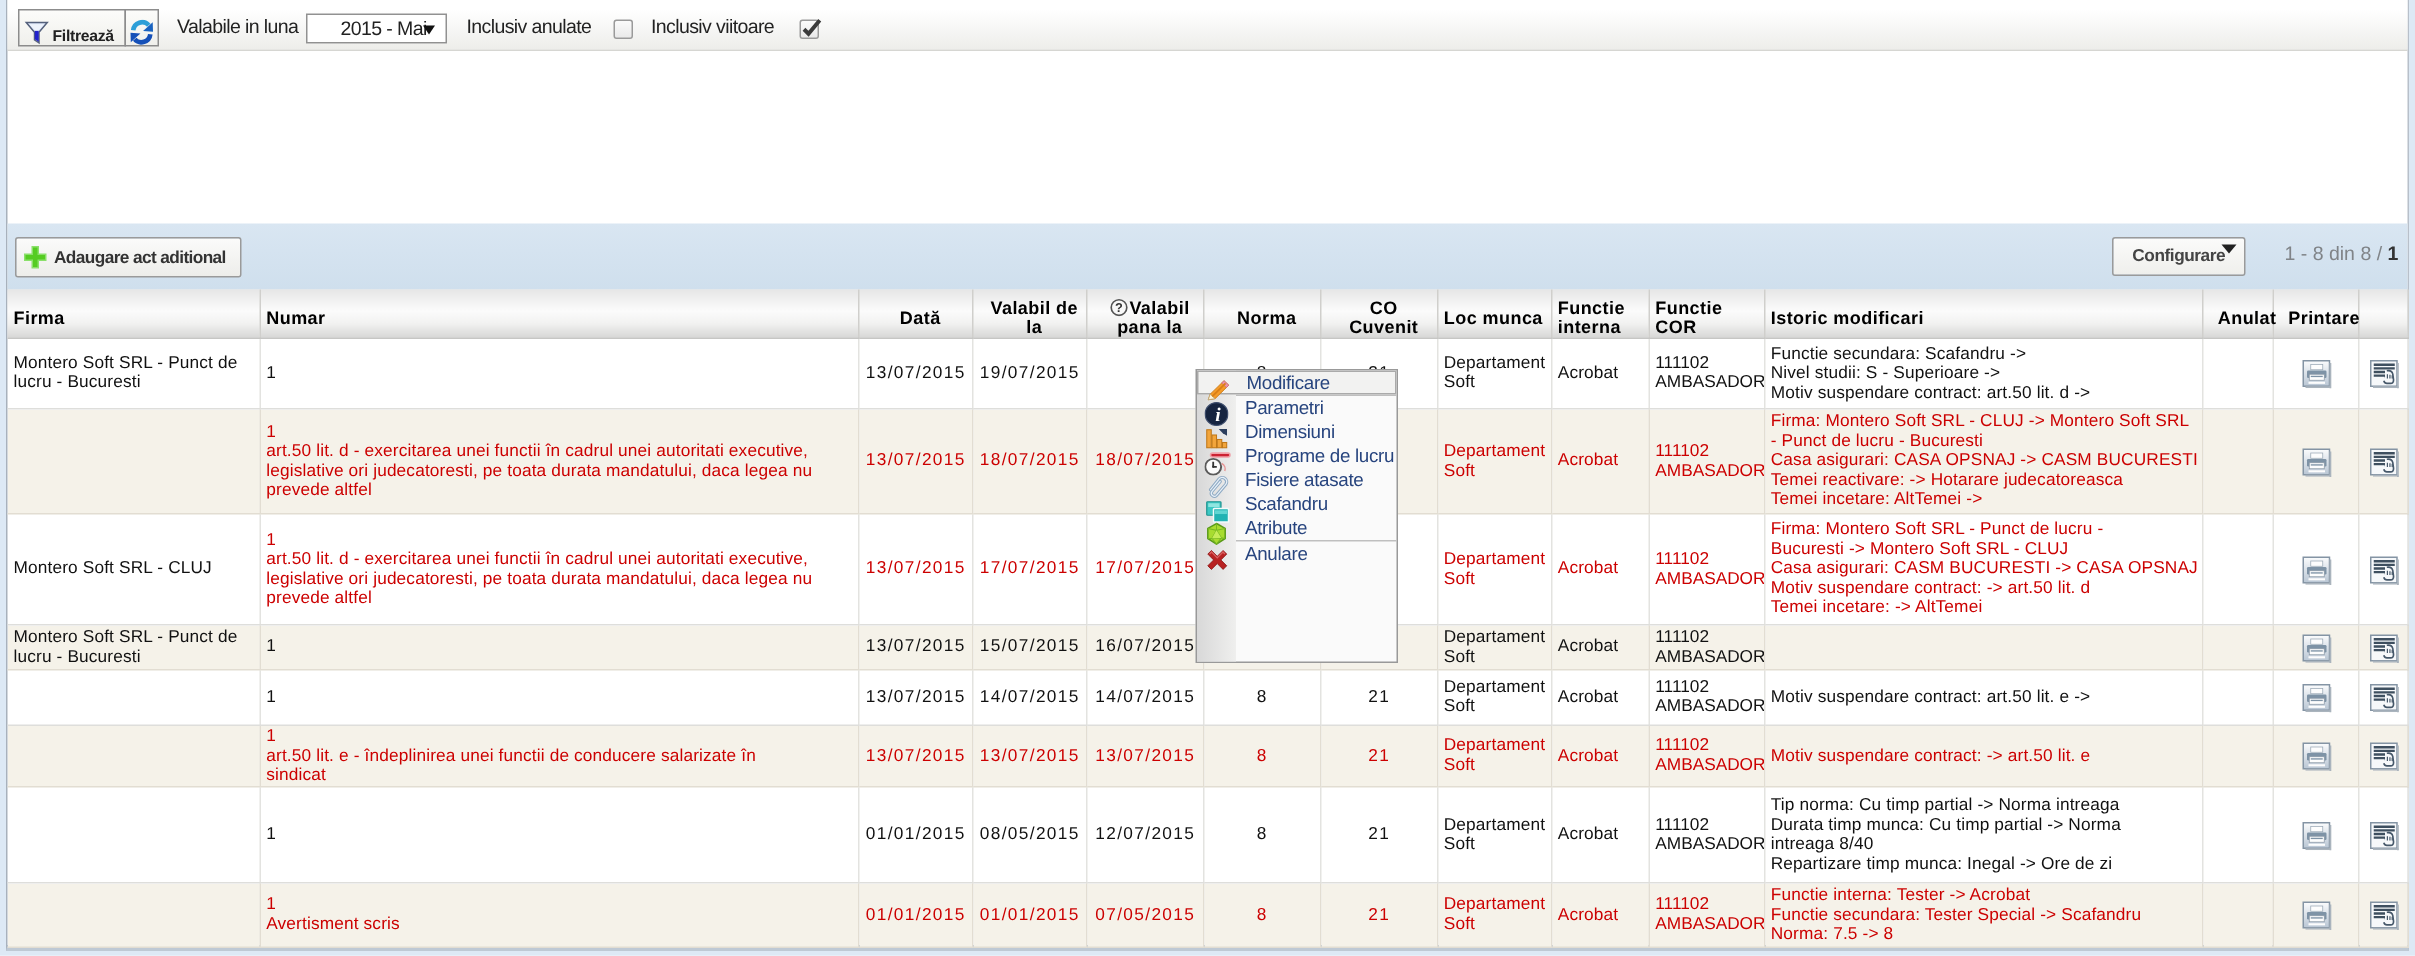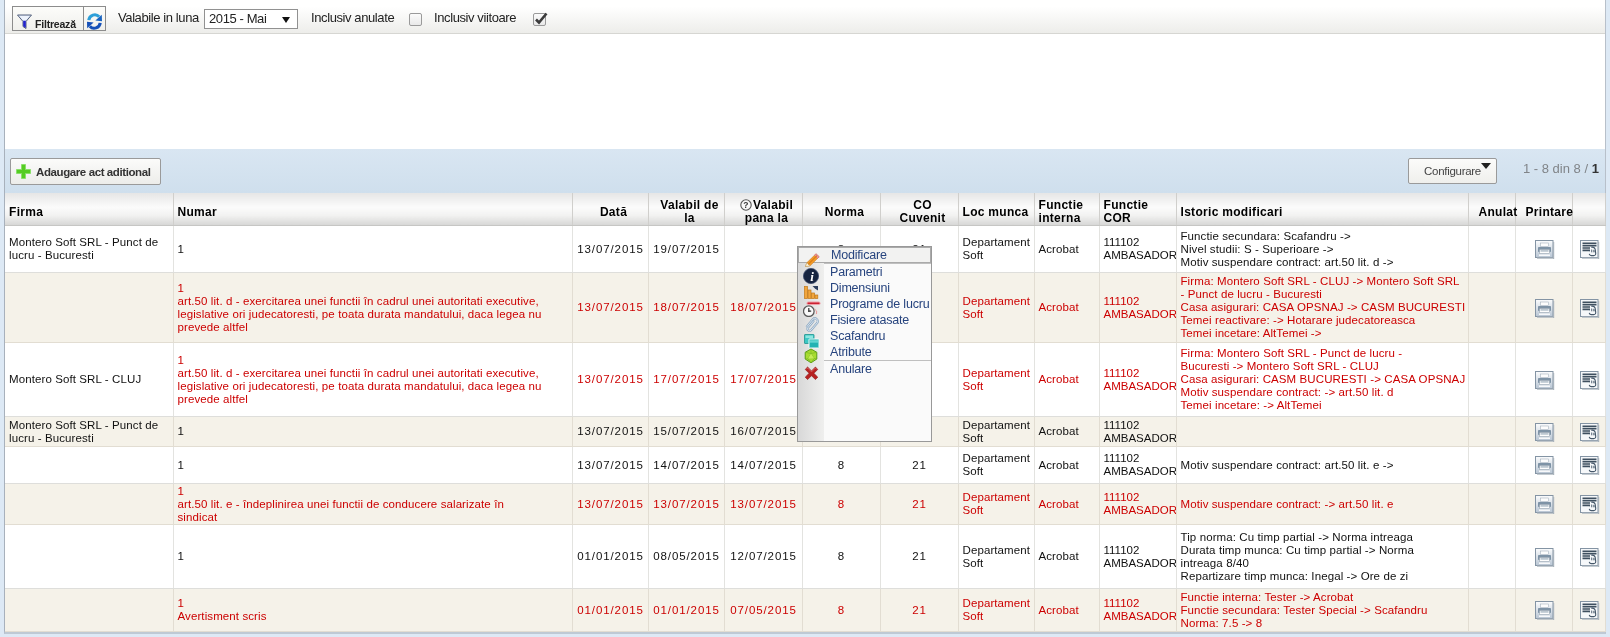--- a/index.html
+++ b/index.html
@@ -13,41 +13,41 @@
   background:linear-gradient(#ffffff 20%, #ededea 100%);
   border-bottom:1px solid #d6d6d2; }
 .btn2 { position:absolute; top:6px; height:25px; border:1px solid #8c8c8c;
   background:linear-gradient(#fcfcfa,#f0f0ec); display:flex; align-items:flex-end; }
 #bfil { left:7px; width:72px; }
 #bref { left:78px; width:23px; justify-content:center; }
 #bfil span { font-size:10.5px; font-weight:bold; color:#222; margin-left:2px; letter-spacing:-0.2px;}
 .tlbl { position:absolute; top:10px; font-size:13px; color:#222; letter-spacing:-0.4px;}
 #sel { position:absolute; left:199px; top:9px; width:94px; height:20px;
   border:1px solid #919191; background:#fff; font-size:13px; color:#222;
-  line-height:18px; padding-left:4px; letter-spacing:-0.4px;}
+  line-height:18px; padding-left:22px; letter-spacing:-0.4px;}
 #sel .ar { position:absolute; right:7px; top:7px; width:0; height:0;
   border-left:4px solid transparent; border-right:4px solid transparent;
   border-top:6px solid #111; }
 .cb { position:absolute; top:13px; width:13px; height:13px; border:1px solid #9a9a9a;
   border-radius:2px; background:linear-gradient(#fbfbfb,#e9e9e9); }
 
 #info { position:absolute; left:0; top:34px; width:100%; height:115px; background:#f5f2e9; }
 #info .r { position:absolute; left:10px; font-size:12px; color:#111; letter-spacing:-0.2px;}
 #info .v { position:absolute; left:49px; font-size:12px; color:#333; letter-spacing:-0.2px;}
 
 #bb { position:absolute; left:0; top:149px; width:100%; height:44px;
   background:linear-gradient(#d9e6f2, #cfdfed); }
 #badd { position:absolute; left:5px; top:9px; width:151px; height:27px;
   border:1px solid #9a9a9a; border-radius:2px;
   background:linear-gradient(#fbfbfa,#ededea);
   display:flex; align-items:center; }
 #badd span { font-size:11.5px; font-weight:bold; color:#333; margin-left:4px; letter-spacing:-0.4px; white-space:nowrap;}
 #bcfg { position:absolute; left:1403px; top:9px; width:89px; height:26px;
   border:1px solid #9a9a9a; border-radius:2px;
-  background:linear-gradient(#fbfbfa,#efefec); font-size:11.5px; font-weight:normal;
+  background:linear-gradient(#fbfbfa,#efefec); font-size:11.5px; font-weight:bold;
   color:#444; text-align:center; line-height:24px; letter-spacing:-0.3px;}
 #bcfg .ar { position:absolute; right:5px; top:4px; width:0; height:0;
   border-left:5px solid transparent; border-right:5px solid transparent;
   border-top:6px solid #222; }
 #pag { position:absolute; left:1518px; top:12px; font-size:13px; color:#808488; }
 #pag b { color:#333; }
 
 table { position:absolute; left:0; top:193px; border-collapse:collapse;
   table-layout:fixed; width:1600px; font-size:11.5px; line-height:13px; color:#111; }
 th { height:31px; font-size:12px; line-height:13px; font-weight:bold; color:#000;

